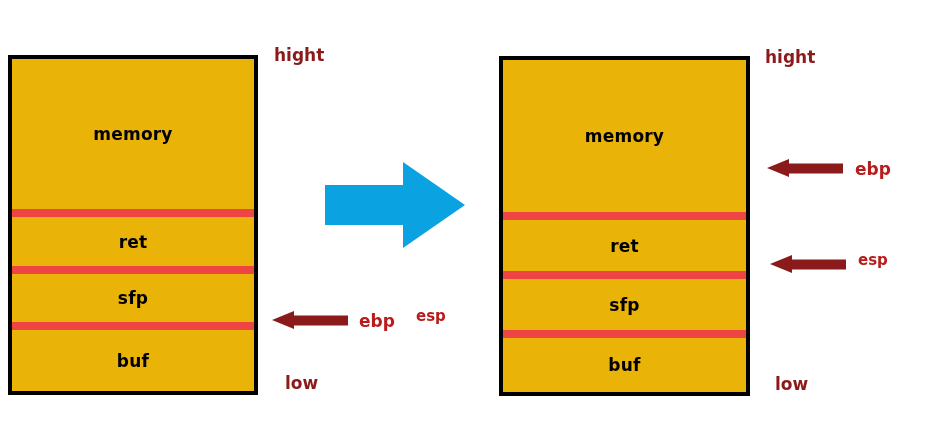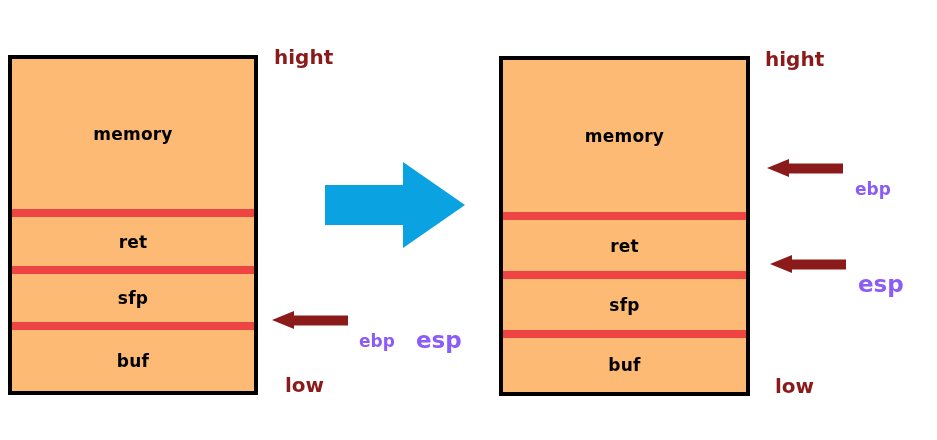--- a/index.html
+++ b/index.html
@@ -12,21 +12,21 @@
     height: 440px;
     position: relative;
     overflow: hidden;
     font-family: "DejaVu Sans", "Liberation Sans", sans-serif;
   }
 
   .stack {
     position: absolute;
     border: 4px solid #000000;
     box-sizing: border-box;
-    background: #fdba74;
+    background: #eab308;
     text-decoration: underline;
   }
   .cell {
     position: absolute;
     left: 0;
     right: 0;
     display: flex;
     align-items: center;
     justify-content: center;
     box-sizing: border-box;
@@ -35,34 +35,33 @@
     font-size: 17px;
     letter-spacing: 0.2px;
   }
   .cell.divided {
     border-top: 8px solid #ef4444;
   }
 
   .edge-label {
     position: absolute;
     font-weight: bold;
-    font-size: 20px;
+    font-size: 17px;
     color: #8B1A1A;
     white-space: nowrap;
   }
 
   .reg-label {
     position: absolute;
     font-weight: bold;
-    color: #8b5cf6;
+    color: #b91c1c;
     white-space: nowrap;
-    margin-top: 20px;
   }
   .reg-ebp { font-size: 17px; }
-  .reg-esp-big { font-size: 23px; }
+  .reg-esp-big { font-size: 15px; }
 
   .red-arrow {
     position: absolute;
   }
   .blue-arrow {
     position: absolute;
   }
 </style>
 </head>
 <body>

